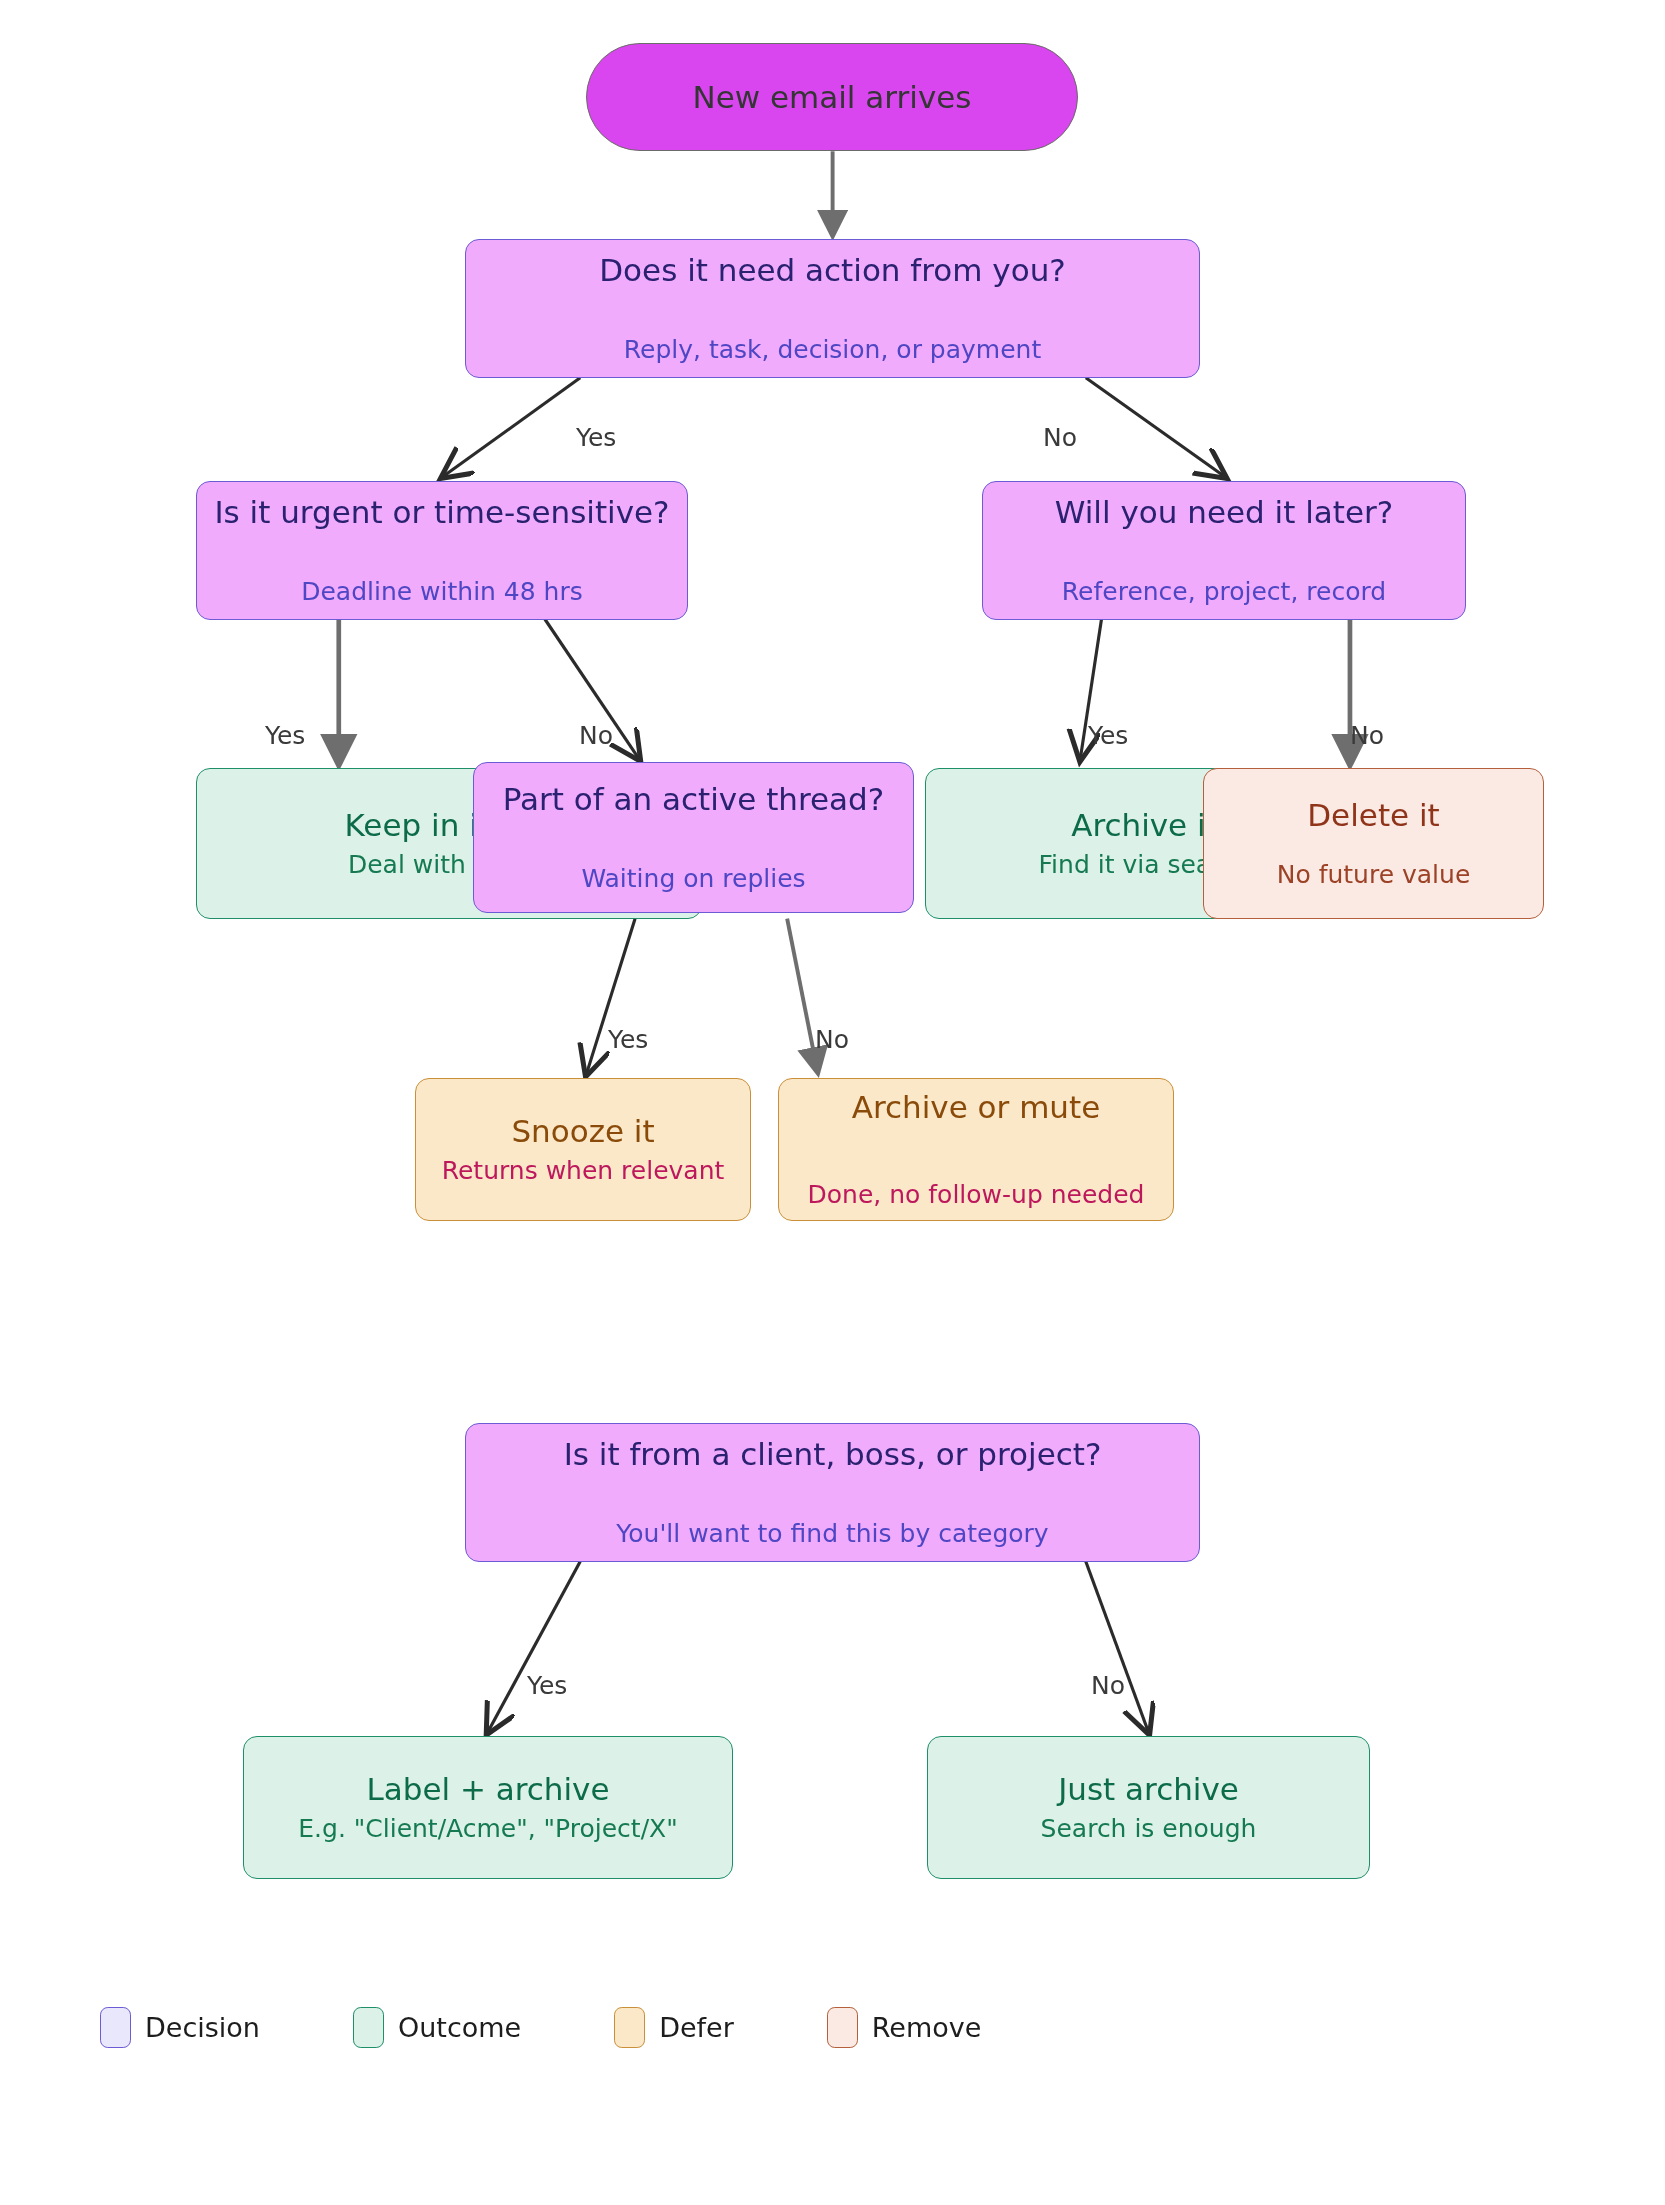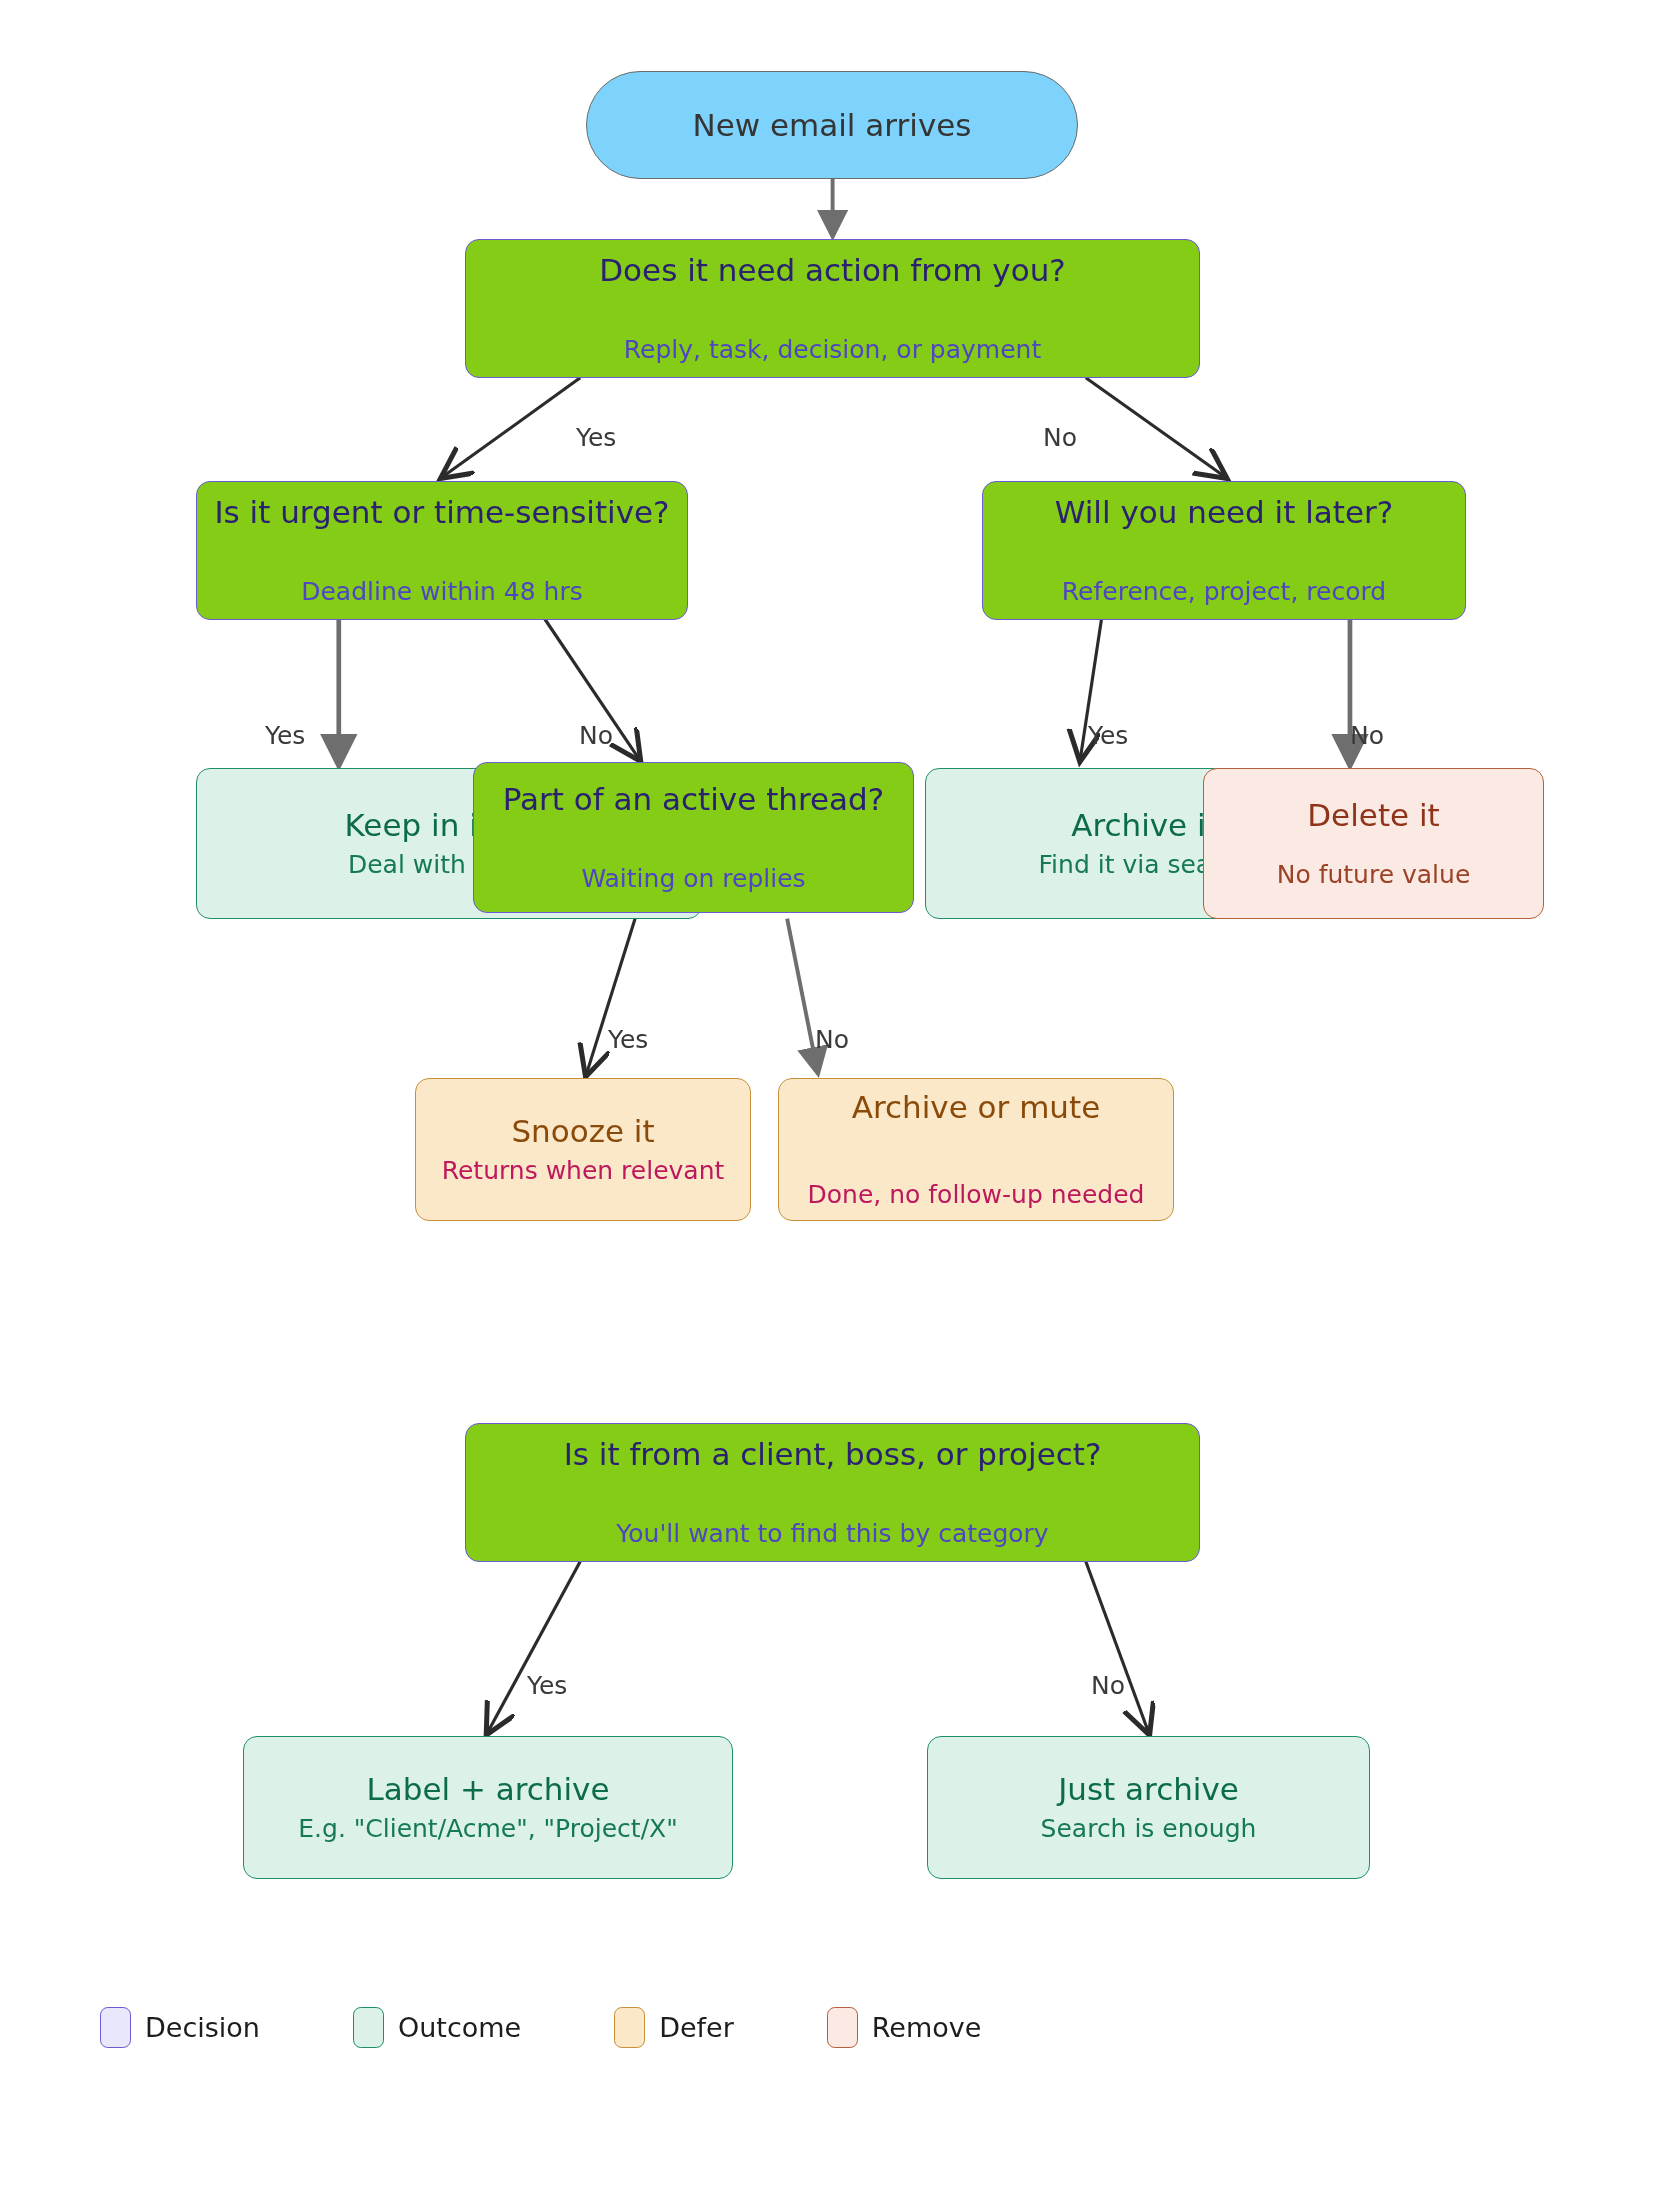--- a/index.html
+++ b/index.html
@@ -10,24 +10,24 @@
   }
   #canvas{position:absolute;inset:0;}
   svg#edges{position:absolute;left:0;top:0;width:1666px;height:2205px;overflow:visible;}
 
   .node{position:absolute;box-sizing:border-box;border-radius:14px;border-width:1.9px;border-style:solid;
         display:flex;flex-direction:column;align-items:center;justify-content:center;
         overflow:hidden;white-space:nowrap;}
   .node .t{font-size:31px;line-height:1.12;}
   .node .s{font-size:25px;line-height:1.12;margin-top:7.8px;}
 
-  .n-start{background:#7dd3fc;border-color:#6a6a66;border-radius:783px;margin-top:28px;}
+  .n-start{background:#d946ef;border-color:#6a6a66;border-radius:783px;}
   .n-start .t{color:#353535;font-size:31px;}
 
-  .n-decision{background:#84cc16;border-color:#6b5bd4;gap:40px;}
+  .n-decision{background:#f0abfc;border-color:#6b5bd4;gap:40px;}
   .n-decision .t{color:#2a2170;}
   .n-decision .s{color:#4f46c4;}
 
   .n-outcome{background:#dcf1e8;border-color:#1f8f69;}
   .n-outcome .t{color:#0c6b48;}
   .n-outcome .s{color:#157a52;}
 
   .n-defer{background:#fbe8c9;border-color:#c99039;}
   .n-defer .t{color:#8a4b0a;}
   .n-defer .s{color:#be185d;}

